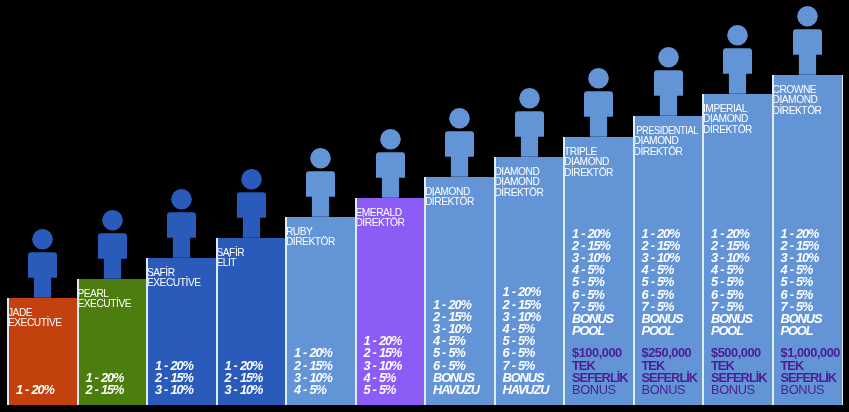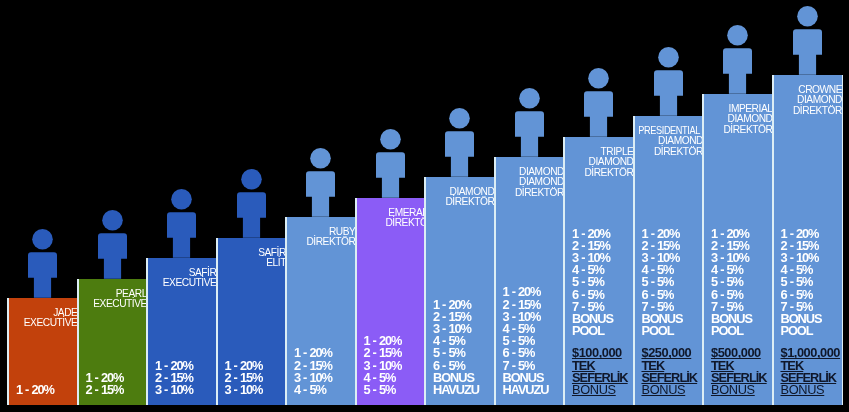--- a/index.html
+++ b/index.html
@@ -1,26 +1,26 @@
 <!DOCTYPE html>
 <html><head>
 <meta charset="utf-8">
 <title>Bonus Plan</title>
 <style>
   html,body{margin:0;padding:0;background:#000;}
   body{width:849px;height:412px;overflow:hidden;background:#000;
        font-family:"Liberation Sans",sans-serif;-webkit-font-smoothing:antialiased;}
   #chart{position:relative;width:849px;height:412px;background:#000;overflow:hidden;}
   .bar{position:absolute;box-sizing:border-box;overflow:hidden;}
-  .bar-title{position:absolute;left:0;right:0;top:9.5px;text-align:right;color:#fff;
+  .bar-title{position:absolute;left:0;right:0;top:9.5px;text-align:left;color:#fff;
     font-size:10.2px;font-weight:400;line-height:10.5px;letter-spacing:-0.45px;white-space:nowrap;}
   .bar-levels{position:absolute;left:8px;color:#fff;font-size:12.8px;font-weight:700;
-    line-height:12.2px;letter-spacing:-1.05px;word-spacing:0.6px;white-space:nowrap;}
-  .bar-bonus{position:absolute;left:8px;bottom:9px;color:#0f172a;font-size:12.8px;font-weight:700;
-    line-height:12.2px;letter-spacing:-0.45px;white-space:nowrap;text-decoration:underline;}
+    line-height:12.2px;letter-spacing:-1.05px;word-spacing:0.6px;white-space:nowrap;font-style:italic;}
+  .bar-bonus{position:absolute;left:8px;bottom:9px;color:#4c1d95;font-size:12.8px;font-weight:700;
+    line-height:12.2px;letter-spacing:-0.45px;white-space:nowrap;}
   .bar-bonus .bonus-word{font-weight:400;letter-spacing:-0.35px;}
   .bar-bonus .bonus-amount{letter-spacing:-0.45px;}
   .bar-bonus .bonus-caption{letter-spacing:-0.95px;}
   .person-icon{position:absolute;}
   .person-icon svg{display:block;}
   .bar-divider{position:absolute;background:#dceef5;width:1.8px;}
 </style>
 </head>
 <body>
 

